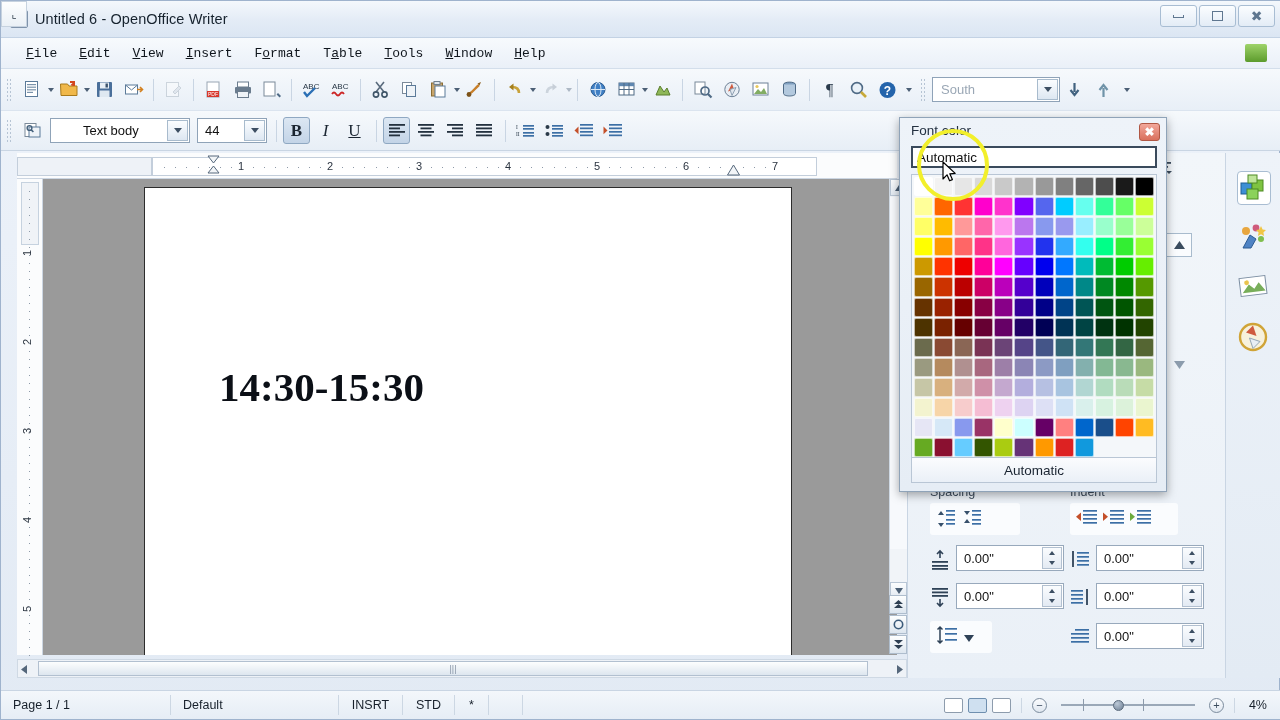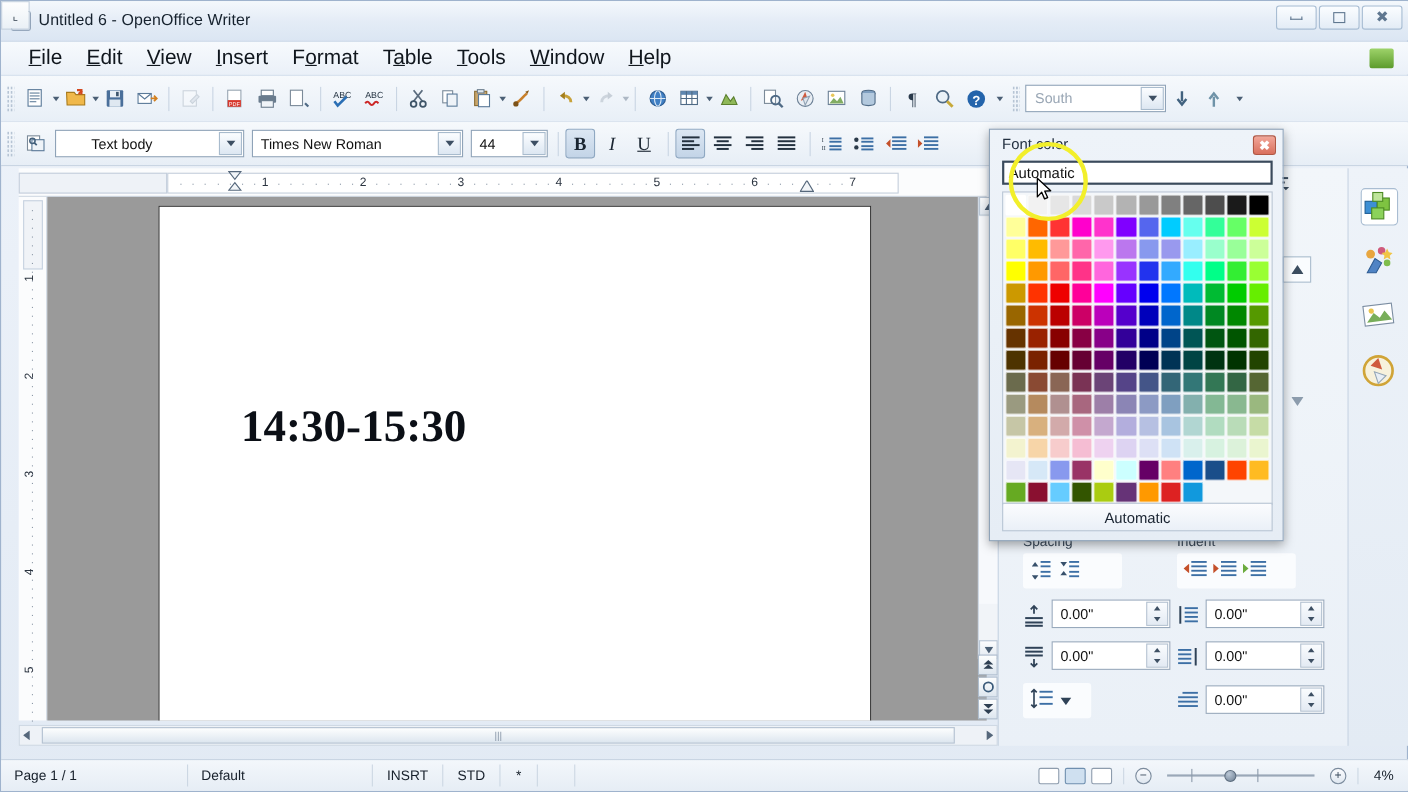--- a/index.html
+++ b/index.html
@@ -47,21 +47,21 @@
   .max-gl { width:11px; height:10px; border:1.5px solid #5f7790; }
   .cls-gl { font-size:14px; color:#5f7790; line-height:1; font-family:"DejaVu Sans",sans-serif;}
 
   
   .menubar {
     position:absolute; left:0; top:37px; width:1280px; height:31px;
     background: linear-gradient(180deg,#f7fafd 0%, #eaf0f8 100%);
     display:flex; align-items:center; padding-left:14px; gap:0px;
     border-bottom:1px solid #d3deeb;
   }
-  .menuitem { font-size:19px; color:#10161d; padding:4px 11px; border-radius:3px; cursor:default;}
+  .menuitem { font-size:13px; color:#10161d; padding:4px 11px; border-radius:3px; cursor:default;font-family:Liberation Mono, monospace;}
   .menuitem u { text-decoration: underline; }
   .menu-right-icon{
     position:absolute; right:14px; top:6px; width:22px;height:18px;
     background:linear-gradient(180deg,#9ed36a,#5c9b2c); border-radius:2px;
   }
 
   
   .toolbar1 {
     position:absolute; left:0; top:68px; width:1280px; height:42px;
     background: linear-gradient(180deg,#f6f9fc 0%, #e8eff7 100%);
@@ -509,28 +509,22 @@
   <div class="toolbar2">
     <div class="grip"></div>
     <div class="tb-btn" style="margin-right:4px">
       <svg width="20" height="19" viewBox="0 0 20 19">
           <rect x="2" y="2.5" width="11" height="13" fill="#fff" stroke="#7b8a99"></rect>
           <rect x="6" y="6" width="11" height="10" fill="#eef3f8" stroke="#5b7a99"></rect>
           <circle cx="6.5" cy="7" r="2.4" fill="none" stroke="#44617c" stroke-width="1.4"></circle>
           <path d="M8 8.6l2.4 2.4" stroke="#44617c" stroke-width="1.6"></path>
         </svg>
     </div>
-    <div class="combo" style="width:172px;padding-left:32px;">
+    <div class="combo" style="width:140px;padding-left:32px;">
       <span>Text body</span>
-      <span class="dd">
-          <i class="dd-tri"></i>
-        </span>
-    </div>
-    <div class="combo" style="width:192px;margin-left:7px;">
-      <span>Times New Roman</span>
       <span class="dd">
           <i class="dd-tri"></i>
         </span>
     </div>
     <div class="combo" style="width:70px;margin-left:7px;">
       <span>44</span>
       <span class="dd">
           <i class="dd-tri"></i>
         </span>
     </div>

